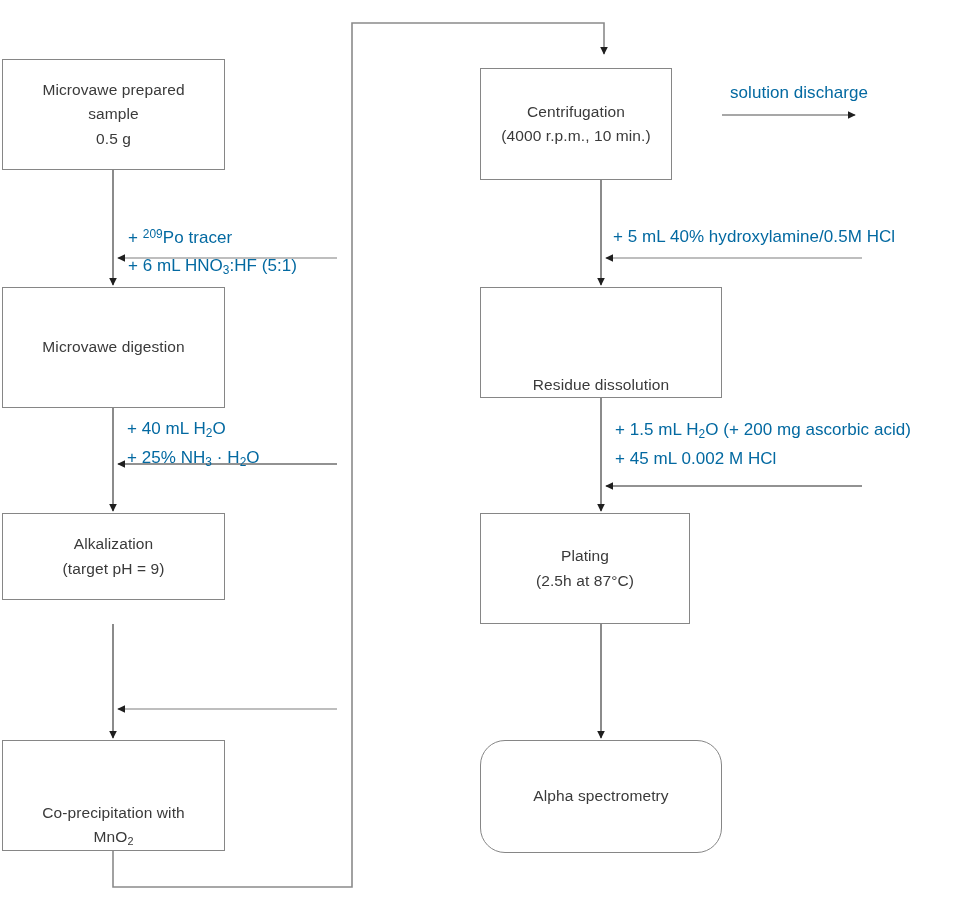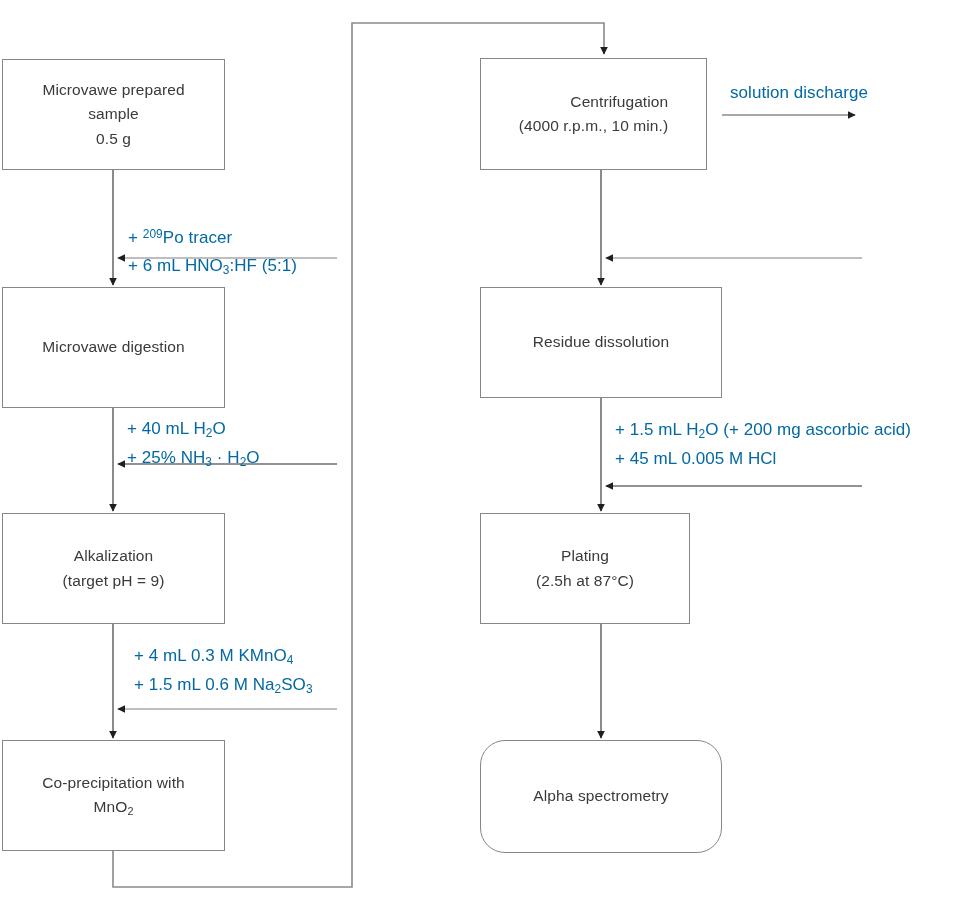--- a/index.html
+++ b/index.html
@@ -121,42 +121,42 @@
       <span>0.5 g</span>
     </div>
   </div>
 
   <div class="node" style="left:2px; top:287px; width:223px; height:121px;">
     <div class="ntext">
       <span>Microvawe digestion</span>
     </div>
   </div>
 
-  <div class="node" style="left:2px; top:513px; width:223px; height:111px;">
+  <div class="node" style="left:2px; top:513px; width:223px; height:87px;">
     <div class="ntext">
       <span>Alkalization</span><br>
       <span>(target pH = 9)</span>
     </div>
   </div>
 
-  <div class="node" style="left:2px; top:740px; width:223px; height:111px;">
+  <div class="node" style="left:2px; top:740px; width:223px; height:111px;align-items:flex-end;">
     <div class="ntext">
       <span>Co-precipitation with</span><br>
       <span>MnO<sub>2</sub></span>
     </div>
   </div>
 
-  <div class="node" style="left:480px; top:58px; width:227px; height:112px;text-align:right;">
+  <div class="node" style="left:480px; top:68px; width:192px; height:112px;">
     <div class="ntext">
       <span>Centrifugation</span><br>
       <span>(4000 r.p.m., 10 min.)</span>
     </div>
   </div>
 
-  <div class="node" style="left:480px; top:287px; width:242px; height:111px;">
+  <div class="node" style="left:480px; top:287px; width:242px; height:111px;align-items:flex-end;">
     <div class="ntext">
       <span>Residue dissolution</span>
     </div>
   </div>
 
   <div class="node" style="left:480px; top:513px; width:210px; height:111px;">
     <div class="ntext">
       <span>Plating</span><br>
       <span>(2.5h at 87°C)</span>
     </div>
@@ -171,28 +171,27 @@
   <div class="edge-label" style="left:128px; top:196px;margin-top:28px;">
     <span class="ln">+&nbsp;<sup>209</sup>Po tracer</span>
     <span class="ln">+ 6 mL HNO<sub>3</sub>:HF (5:1)</span>
   </div>
 
   <div class="edge-label" style="left:127px; top:415px;">
     <span class="ln">+ 40 mL H<sub>2</sub>O</span>
     <span class="ln">+ 25% NH<sub>3</sub> · H<sub>2</sub>O</span>
   </div>
 
-  <div class="edge-label" style="left:134px; top:642px;">
-    <span class="ln">+ 4 mL 0.3 M KMnO<sub>4</sub></span>
-    <span class="ln">+ 1.5 mL 0.6 M Na<sub>2</sub>SO<sub>3</sub></span>
+
+  <div class="edge-label" style="left:613px; top:223px;">
+    <span class="ln">+ 5 mL 40% hydroxylamine/0.5M HCl</span>
   </div>
-
 
   <div class="edge-label" style="left:615px; top:416px;">
     <span class="ln">+ 1.5 mL H<sub>2</sub>O (+ 200 mg ascorbic acid)</span>
-    <span class="ln">+ 45 mL 0.005 M HCl</span>
+    <span class="ln">+ 45 mL 0.002 M HCl</span>
   </div>
 
   <div class="edge-label" style="left:730px; top:79px;">
     <span class="ln">solution discharge</span>
   </div>
 
 </div>
 
 </body></html>

